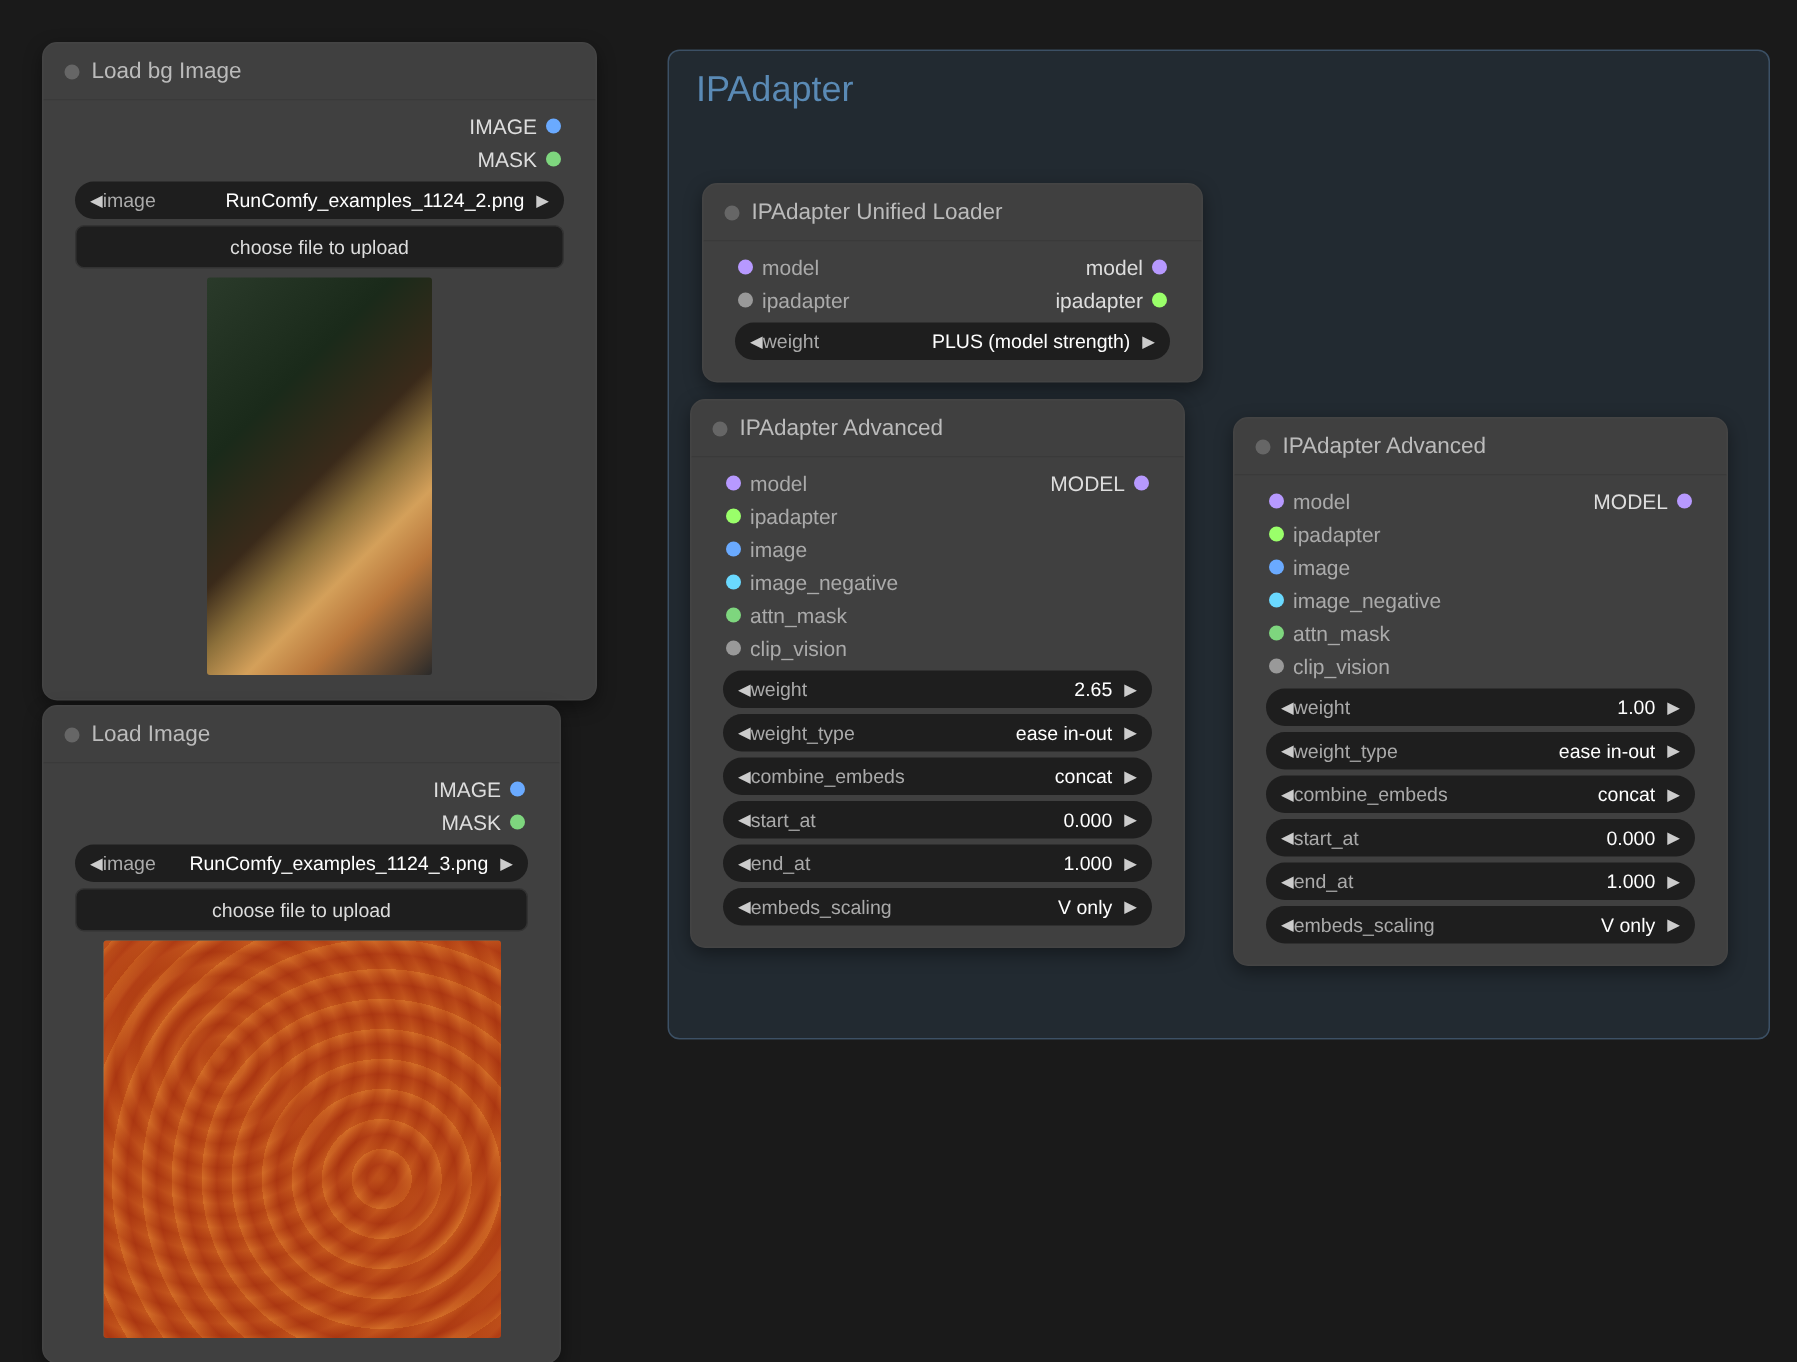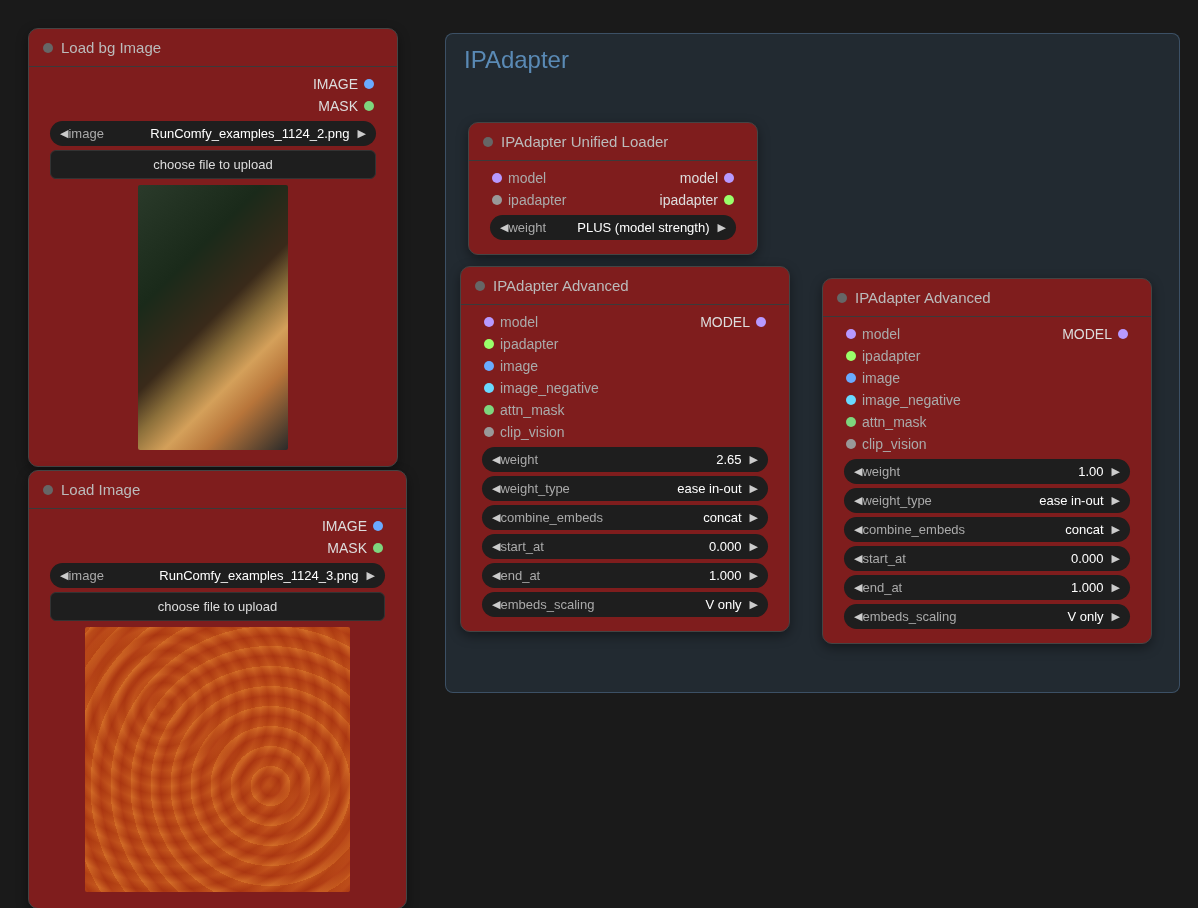--- a/index.html
+++ b/index.html
@@ -22,21 +22,21 @@
   border: 1px solid rgba(100, 140, 180, 0.4);
   border-radius: 8px;
 }
 .group-title {
   color: #5a8ab5;
   font-size: 24px;
   padding: 12px 18px;
 }
 .node {
   position: absolute;
-  background: #7f1d1d;
+  background: #404040;
   border: 1px solid #444;
   border-radius: 10px;
   box-shadow: 0 4px 12px rgba(0,0,0,0.4);
 }
 .node-header {
   display: flex;
   align-items: center;
   gap: 8px;
   padding: 10px 14px;
   border-bottom: 1px solid #3a3a3a;
@@ -181,21 +181,21 @@
         <span class="arrow">◀</span>
         <span class="wlabel">image</span>
         <span class="wvalue">RunComfy_examples_1124_2.png</span>
         <span class="arrow">▶</span>
       </div>
       <div class="btn">choose file to upload</div>
       <div class="preview pasta-dish"></div>
     </div>
   </div>
 
-  <div class="node" style="left:28px; top:470px; width:379px;">
+  <div class="node" style="left:28px; top:470px; width:346px;">
     <div class="node-header">
       <span class="node-dot"></span>
       <span class="node-title">Load Image</span>
     </div>
     <div class="node-body">
       <div class="slot-row">
         <span></span>
         <span class="slot-right">
             <span class="out-label">IMAGE</span>
             <span class="port blue"></span>
@@ -212,21 +212,21 @@
         <span class="arrow">◀</span>
         <span class="wlabel">image</span>
         <span class="wvalue">RunComfy_examples_1124_3.png</span>
         <span class="arrow">▶</span>
       </div>
       <div class="btn">choose file to upload</div>
       <div class="preview pasta-texture"></div>
     </div>
   </div>
 
-  <div class="node" style="left:468px; top:122px; width:290px;">
+  <div class="node" style="left:468px; top:122px; width:334px;">
     <div class="node-header">
       <span class="node-dot"></span>
       <span class="node-title">IPAdapter Unified Loader</span>
     </div>
     <div class="node-body">
       <div class="slot-row">
         <span class="slot-left">
             <span class="port purple"></span>
             <span>model</span>
           </span>

